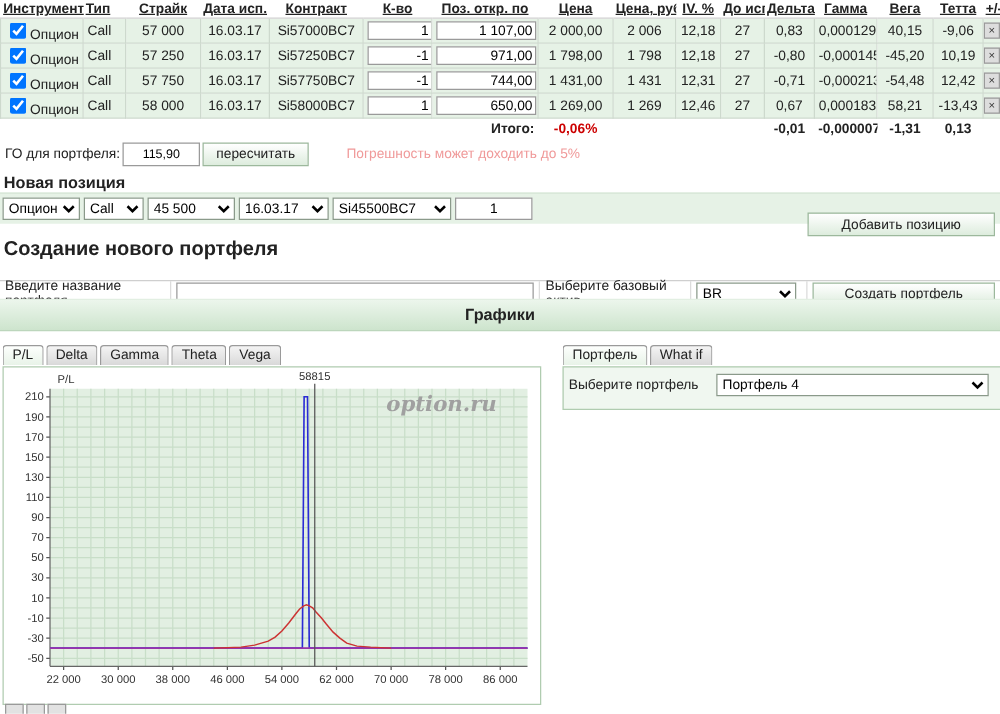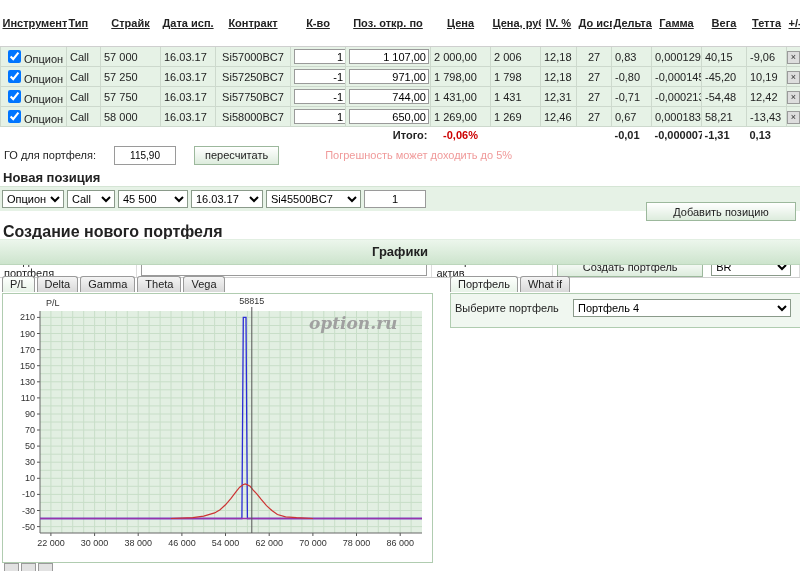--- a/index.html
+++ b/index.html
@@ -1,33 +1,33 @@
 <!DOCTYPE html>
 <html><head>
 <meta charset="utf-8">
 <style>
   html,body{margin:0;padding:0;}
   body{width:800px;height:571px;position:relative;overflow:hidden;background:#fff;
        font-family:"Liberation Sans",sans-serif;font-size:11px;color:#222;}
   
   table.pos{border-collapse:collapse;table-layout:fixed;width:800px;}
-  table.pos th{font-weight:bold;font-size:11px;padding:16px 2px;height:14px;background:#fff;
+  table.pos th{font-weight:bold;font-size:11px;padding:0 2px;height:14px;background:#fff;
                border-bottom:1px solid #cfcfcf;white-space:nowrap;overflow:hidden;}
   table.pos th .lnk{text-decoration:underline;cursor:pointer;color:#222;}
   table.pos td{height:15px;padding:0 3px;background:#e6f2e6;border:1px solid #cdd9cd;
                white-space:nowrap;overflow:hidden;}
-  td.num{text-align:left;} td.ctr{text-align:center;}
+  td.num{text-align:center;} td.ctr{text-align:center;}
   tr.totals td{background:#fff;border:none;border-top:1px solid #d8d8d8;font-weight:bold;}
   .tot-label{text-align:right;} .tot-pct{color:#cc0000;text-align:center;}
   input.qty{width:46px;height:13px;border:1px solid #9a9a9a;font-size:11px;text-align:right;padding:0 2px;}
   input.posopen{width:74px;height:13px;border:1px solid #9a9a9a;font-size:11px;text-align:right;padding:0 2px;}
   .del{display:inline-block;width:11px;height:11px;line-height:10px;text-align:center;
        border:1px solid #9a9a9a;background:#ddd;font-size:9px;color:#333;cursor:pointer;}
   
-  .go-row{height:22px;display:flex;align-items:center;gap:18px;padding:2px 4px;}
+  .go-row{height:22px;display:flex;align-items:center;gap:2px;padding:2px 4px;}
   .go-row input{width:56px;height:15px;border:1px solid #9a9a9a;font-size:10px;text-align:center;}
   .btn{border:1px solid #9cb89c;background:linear-gradient(#ffffff,#ddecdd);font-size:11px;
        padding:1px 10px;height:19px;cursor:pointer;font-family:"Liberation Sans",sans-serif;color:#222;}
   .warning{color:#f09a9a;margin-left:28px;}
   
   .sec-title{font-weight:bold;font-size:13px;padding:2px 3px 1px;}
   .sec-title.big{font-size:16px;margin-top:10px;padding-bottom:3px;}
   
   .np-strip{background:#e6f2e6;height:22px;display:flex;align-items:center;gap:3px;
             padding:1px 2px;position:relative;border-top:1px solid #d5e5d5;}
@@ -208,25 +208,25 @@
   <button class="btn np-add">Добавить позицию</button>
 </div>
 
 <div class="sec-title big">Создание нового портфеля</div>
 <div class="pf-row">
   <div class="pf-cell" style="width:138px">Введите название портфеля</div>
   <div class="pf-cell" style="width:294px">
       <input class="name" value="" style="">
     </div>
   <div class="pf-cell" style="width:120px">Выберите базовый актив</div>
+  <div class="pf-cell" style="width:90px">
+      <select class="sel" style="width:80px"><option>BR</option></select>
+    </div>
   <div class="pf-cell" style="flex:1;border-right:none;justify-content:center">
       <button class="btn" style="width:146px">Создать портфель</button>
-    </div>
-  <div class="pf-cell" style="width:90px">
-      <select class="sel" style="width:80px"><option>BR</option></select>
     </div>
 </div>
 
 <div class="banner">Графики</div>
 
 <div class="panel-left">
   <div class="tabs">
     <span class="tab active">P/L</span><span class="tab">Delta</span><span class="tab">Gamma</span><span class="tab">Theta</span><span class="tab">Vega</span>
   </div>
   <div class="panel-body chart-wrap">

